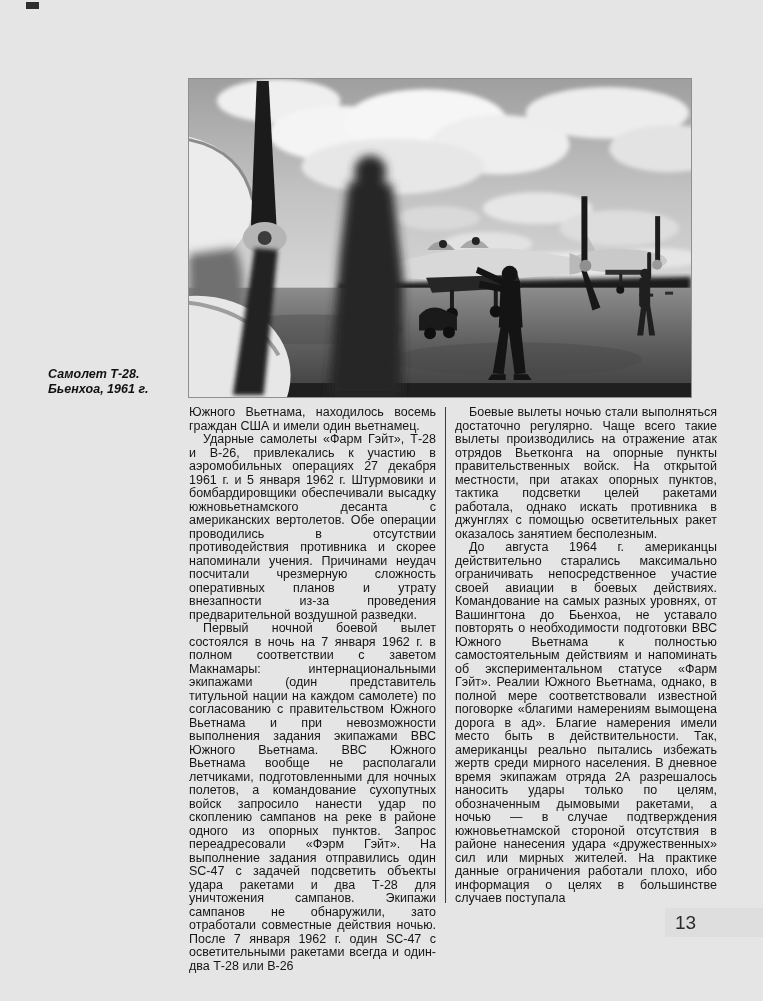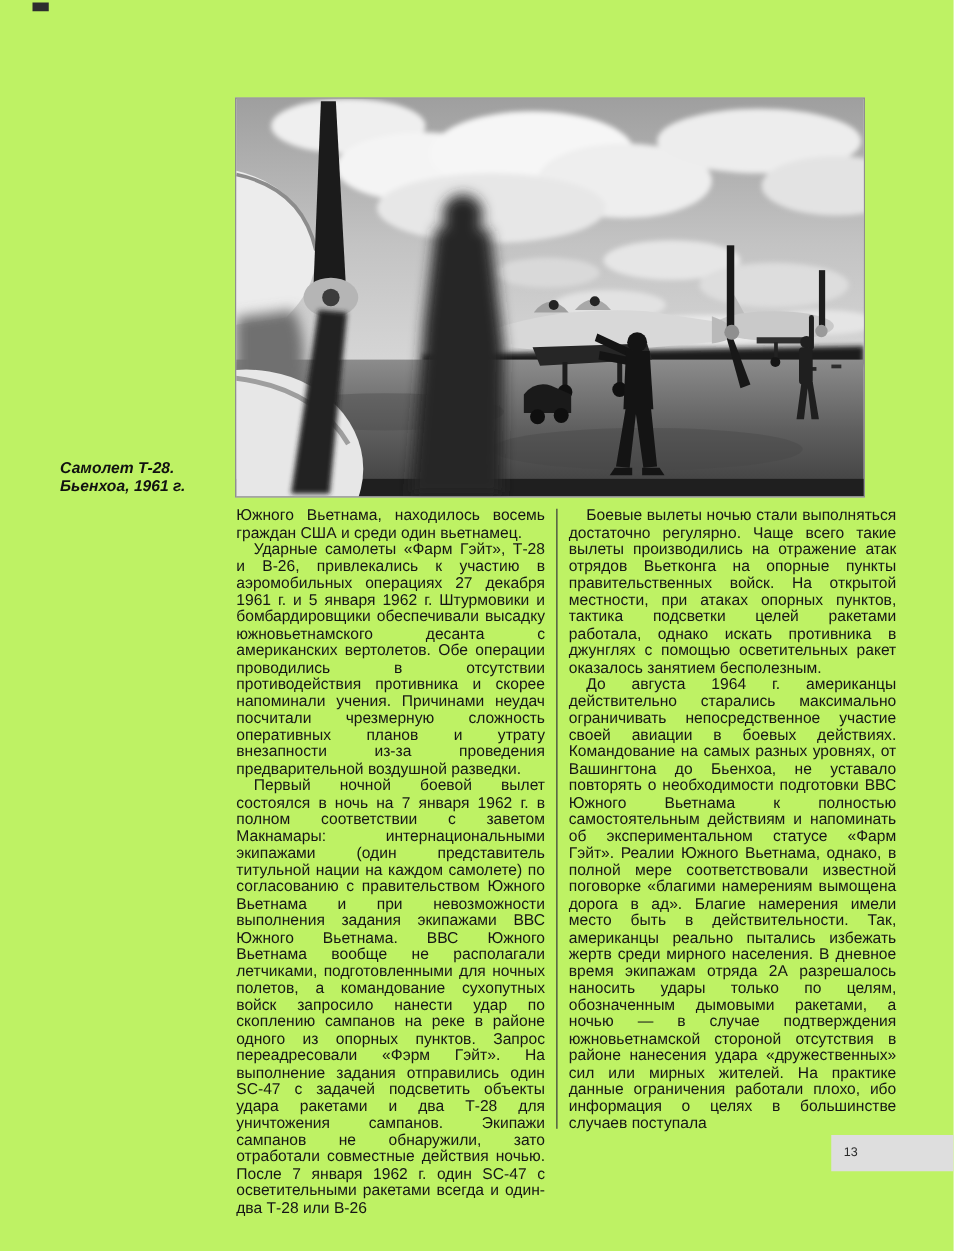--- a/index.html
+++ b/index.html
@@ -4,21 +4,21 @@
 <style>
   html, body {
     margin: 0;
     padding: 0;
     background: #ffffff;
   }
   #page {
     position: relative;
     width: 763px;
     height: 1001px;
-    background: #bef264;
+    background: #e5e5e5;
     font-family: "Liberation Sans", sans-serif;
     color: #1a1a1a;
     overflow: hidden;
   }
   #reg-mark {
     position: absolute;
     left: 26px;
     top: 2px;
     width: 13px;
     height: 7px;
@@ -78,21 +78,21 @@
     top: 908px;
     width: 98px;
     height: 29px;
     background: #dedede;
     box-sizing: border-box;
   }
   #page-number-badge span {
     display: inline-block;
     padding-left: 10px;
     line-height: 29px;
-    font-size: 10px;
+    font-size: 19px;
     color: #2b2b2b;
   }
 </style>
 </head>
 <body>
 
 <div id="page">
 
   <div id="reg-mark"></div>
 
@@ -211,21 +211,21 @@
       </g>
     </svg>
   </div>
 
   <div id="photo-caption">
     <div>Самолет Т-28.</div>
     <div>Бьенхоа, 1961 г.</div>
   </div>
 
   <div id="col-left" class="column">
-    <p>Южного Вьетнама, находилось восемь граждан США и среди один вьетнамец.</p>
+    <p>Южного Вьетнама, находилось восемь граждан США и имели один вьетнамец.</p>
     <p class="indent">Ударные самолеты «Фарм Гэйт», Т-28 и В-26, привлекались к участию в аэромобильных операциях 27 декабря 1961 г. и 5 января 1962 г. Штурмовики и бомбардировщики обеспечивали высадку южновьетнамского десанта с американских вертолетов. Обе операции проводились в отсутствии противодействия противника и скорее напоминали учения. Причинами неудач посчитали чрезмерную сложность оперативных планов и утрату внезапности из-за проведения предварительной воздушной разведки.</p>
     <p class="indent">Первый ночной боевой вылет состоялся в ночь на 7 января 1962 г. в полном соответствии с заветом Макнамары: интернациональными экипажами (один представитель титульной нации на каждом самолете) по согласованию с правительством Южного Вьетнама и при невозможности выполнения задания экипажами ВВС Южного Вьетнама. ВВС Южного Вьетнама вообще не располагали летчиками, подготовленными для ночных полетов, а командование сухопутных войск запросило нанести удар по скоплению сампанов на реке в районе одного из опорных пунктов. Запрос переадресовали «Фэрм Гэйт». На выполнение задания отправились один SC-47 с задачей подсветить объекты удара ракетами и два Т-28 для уничтожения сампанов. Экипажи сампанов не обнаружили, зато отработали совместные действия ночью. После 7 января 1962 г. один SC-47 с осветительными ракетами всегда и один-два Т-28 или В-26</p>
   </div>
 
   <div id="col-divider"></div>
 
   <div id="col-right" class="column">
     <p class="indent">Боевые вылеты ночью стали выполняться достаточно регулярно. Чаще всего такие вылеты производились на отражение атак отрядов Вьетконга на опорные пункты правительственных войск. На открытой местности, при атаках опорных пунктов, тактика подсветки целей ракетами работала, однако искать противника в джунглях с помощью осветительных ракет оказалось занятием бесполезным.</p>
     <p class="indent">До августа 1964 г. американцы действительно старались максимально ограничивать непосредственное участие своей авиации в боевых действиях. Командование на самых разных уровнях, от Вашингтона до Бьенхоа, не уставало повторять о необходимости подготовки ВВС Южного Вьетнама к полностью самостоятельным действиям и напоминать об экспериментальном статусе «Фарм Гэйт». Реалии Южного Вьетнама, однако, в полной мере соответствовали известной поговорке «благими намерениям вымощена дорога в ад». Благие намерения имели место быть в действительности. Так, американцы реально пытались избежать жертв среди мирного населения. В дневное время экипажам отряда 2А разрешалось наносить удары только по целям, обозначенным дымовыми ракетами, а ночью — в случае подтверждения южновьетнамской стороной отсутствия в районе нанесения удара «дружественных» сил или мирных жителей. На практике данные ограничения работали плохо, ибо информация о целях в большинстве случаев поступала</p>
   </div>

